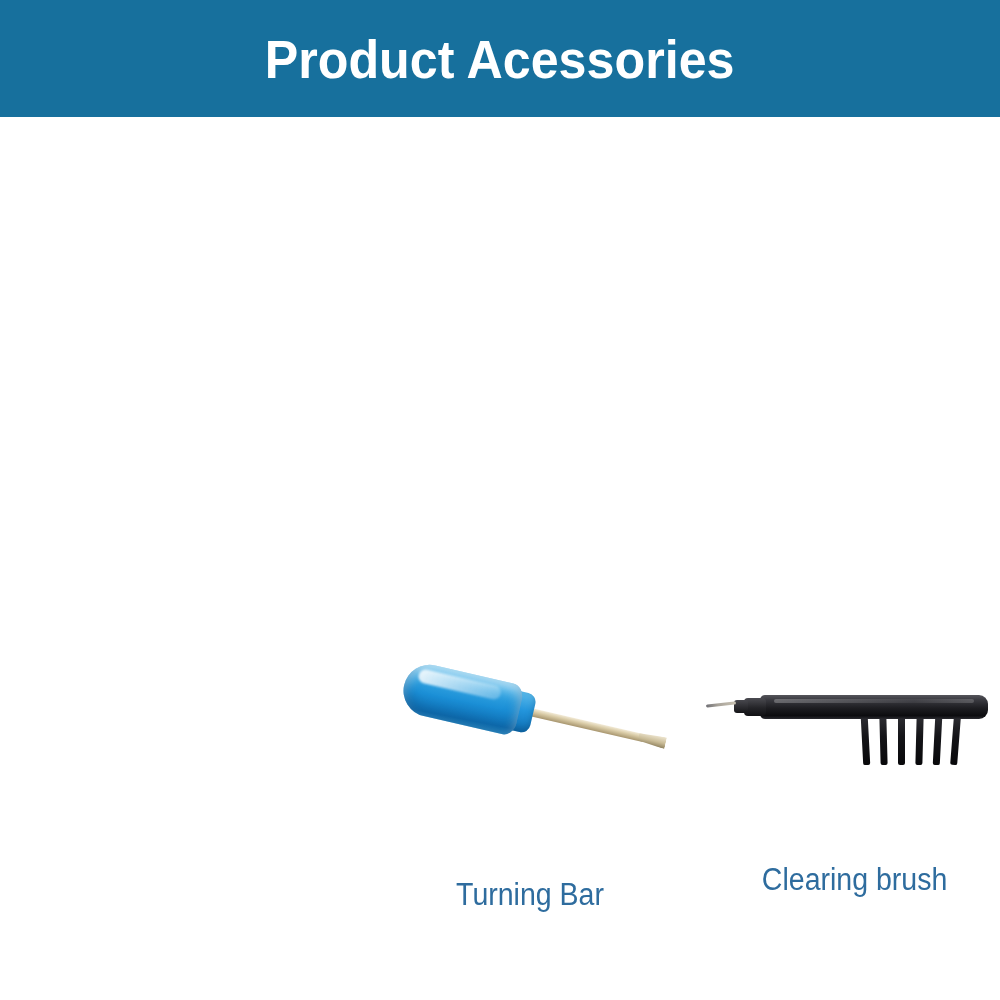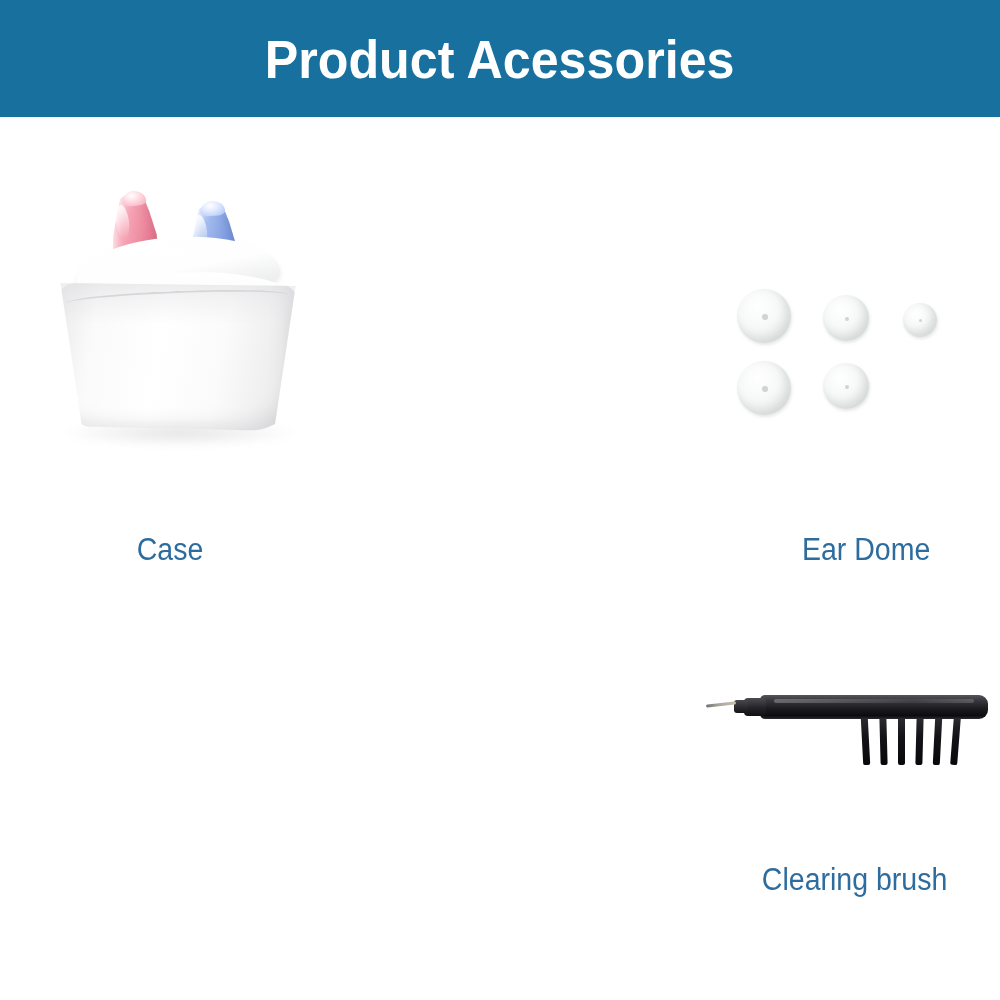--- a/index.html
+++ b/index.html
@@ -380,58 +380,38 @@
 </style>
 </head>
 <body>
 
 <div class="header-banner">
   <div class="header-title">Product Acessories</div>
 </div>
 
 <div class="grid">
 
-  <div class="cell" id="cell-case">
+
+
+
+
+  <div class="cell" id="cell-turningbar">
     <div class="stage">
-      <div class="case-art">
-        <div class="case-shadow"></div>
-        <div class="aid-pink-body"></div>
-        <div class="aid-pink-hi"></div>
-        <div class="aid-pink-cap"></div>
-        <div class="aid-blue-body"></div>
-        <div class="aid-blue-hi"></div>
-        <div class="aid-blue-cap"></div>
-        <div class="socket socket-left"></div>
-        <div class="socket socket-right"></div>
-        <div class="case-top"></div>
-        <div class="case-top-hi"></div>
-        <div class="case-rim"></div>
-        <div class="case-base"></div>
-        <div class="case-base-shade"></div>
-        <div class="case-rim-line"></div>
+      <div class="turn-art">
+        <div class="turn-rot">
+          <div class="turn-shaft"></div>
+          <div class="turn-blade"></div>
+          <div class="turn-collar"></div>
+          <div class="turn-handle"></div>
+          <div class="turn-handle-hi"></div>
+        </div>
       </div>
     </div>
-    <div class="caption" id="cap-case">Case</div>
+    <div class="caption" id="cap-turningbar">Turning Bar</div>
   </div>
-
-
-  <div class="cell" id="cell-eardome">
-    <div class="stage">
-      <div class="dome-art">
-        <div class="dome" id="dome1"></div>
-        <div class="dome" id="dome2"></div>
-        <div class="dome" id="dome3"></div>
-        <div class="dome" id="dome4"></div>
-        <div class="dome" id="dome5"></div>
-      </div>
-    </div>
-    <div class="caption" id="cap-eardome">Ear Dome</div>
-  </div>
-
-
 
   <div class="cell" id="cell-brush">
     <div class="stage">
       <div class="brush-art">
         <div class="bristle b1"></div>
         <div class="bristle b2"></div>
         <div class="bristle b3"></div>
         <div class="bristle b4"></div>
         <div class="bristle b5"></div>
         <div class="bristle b6"></div>

